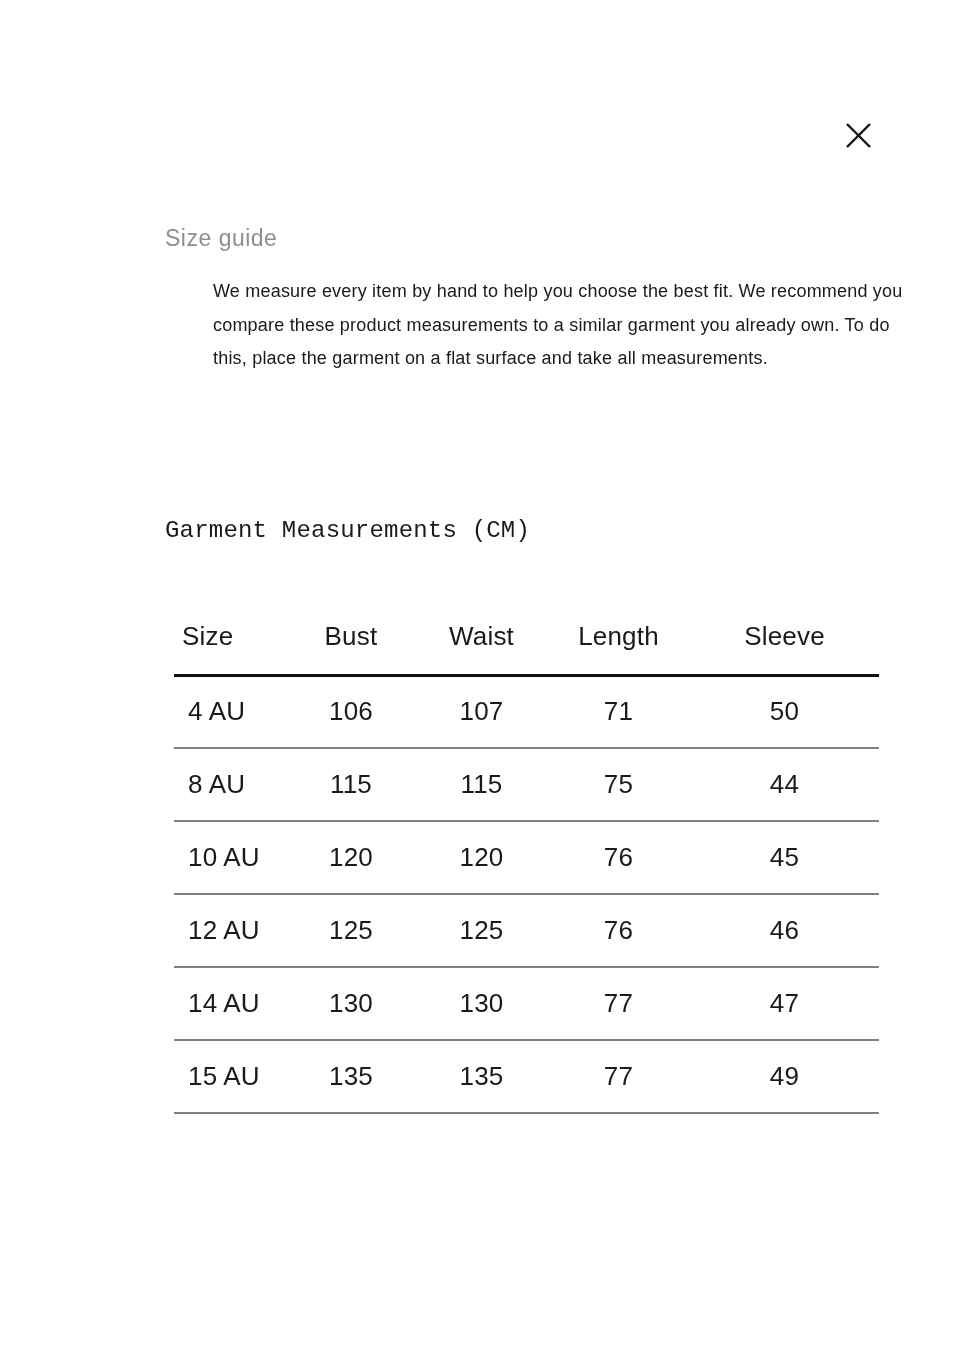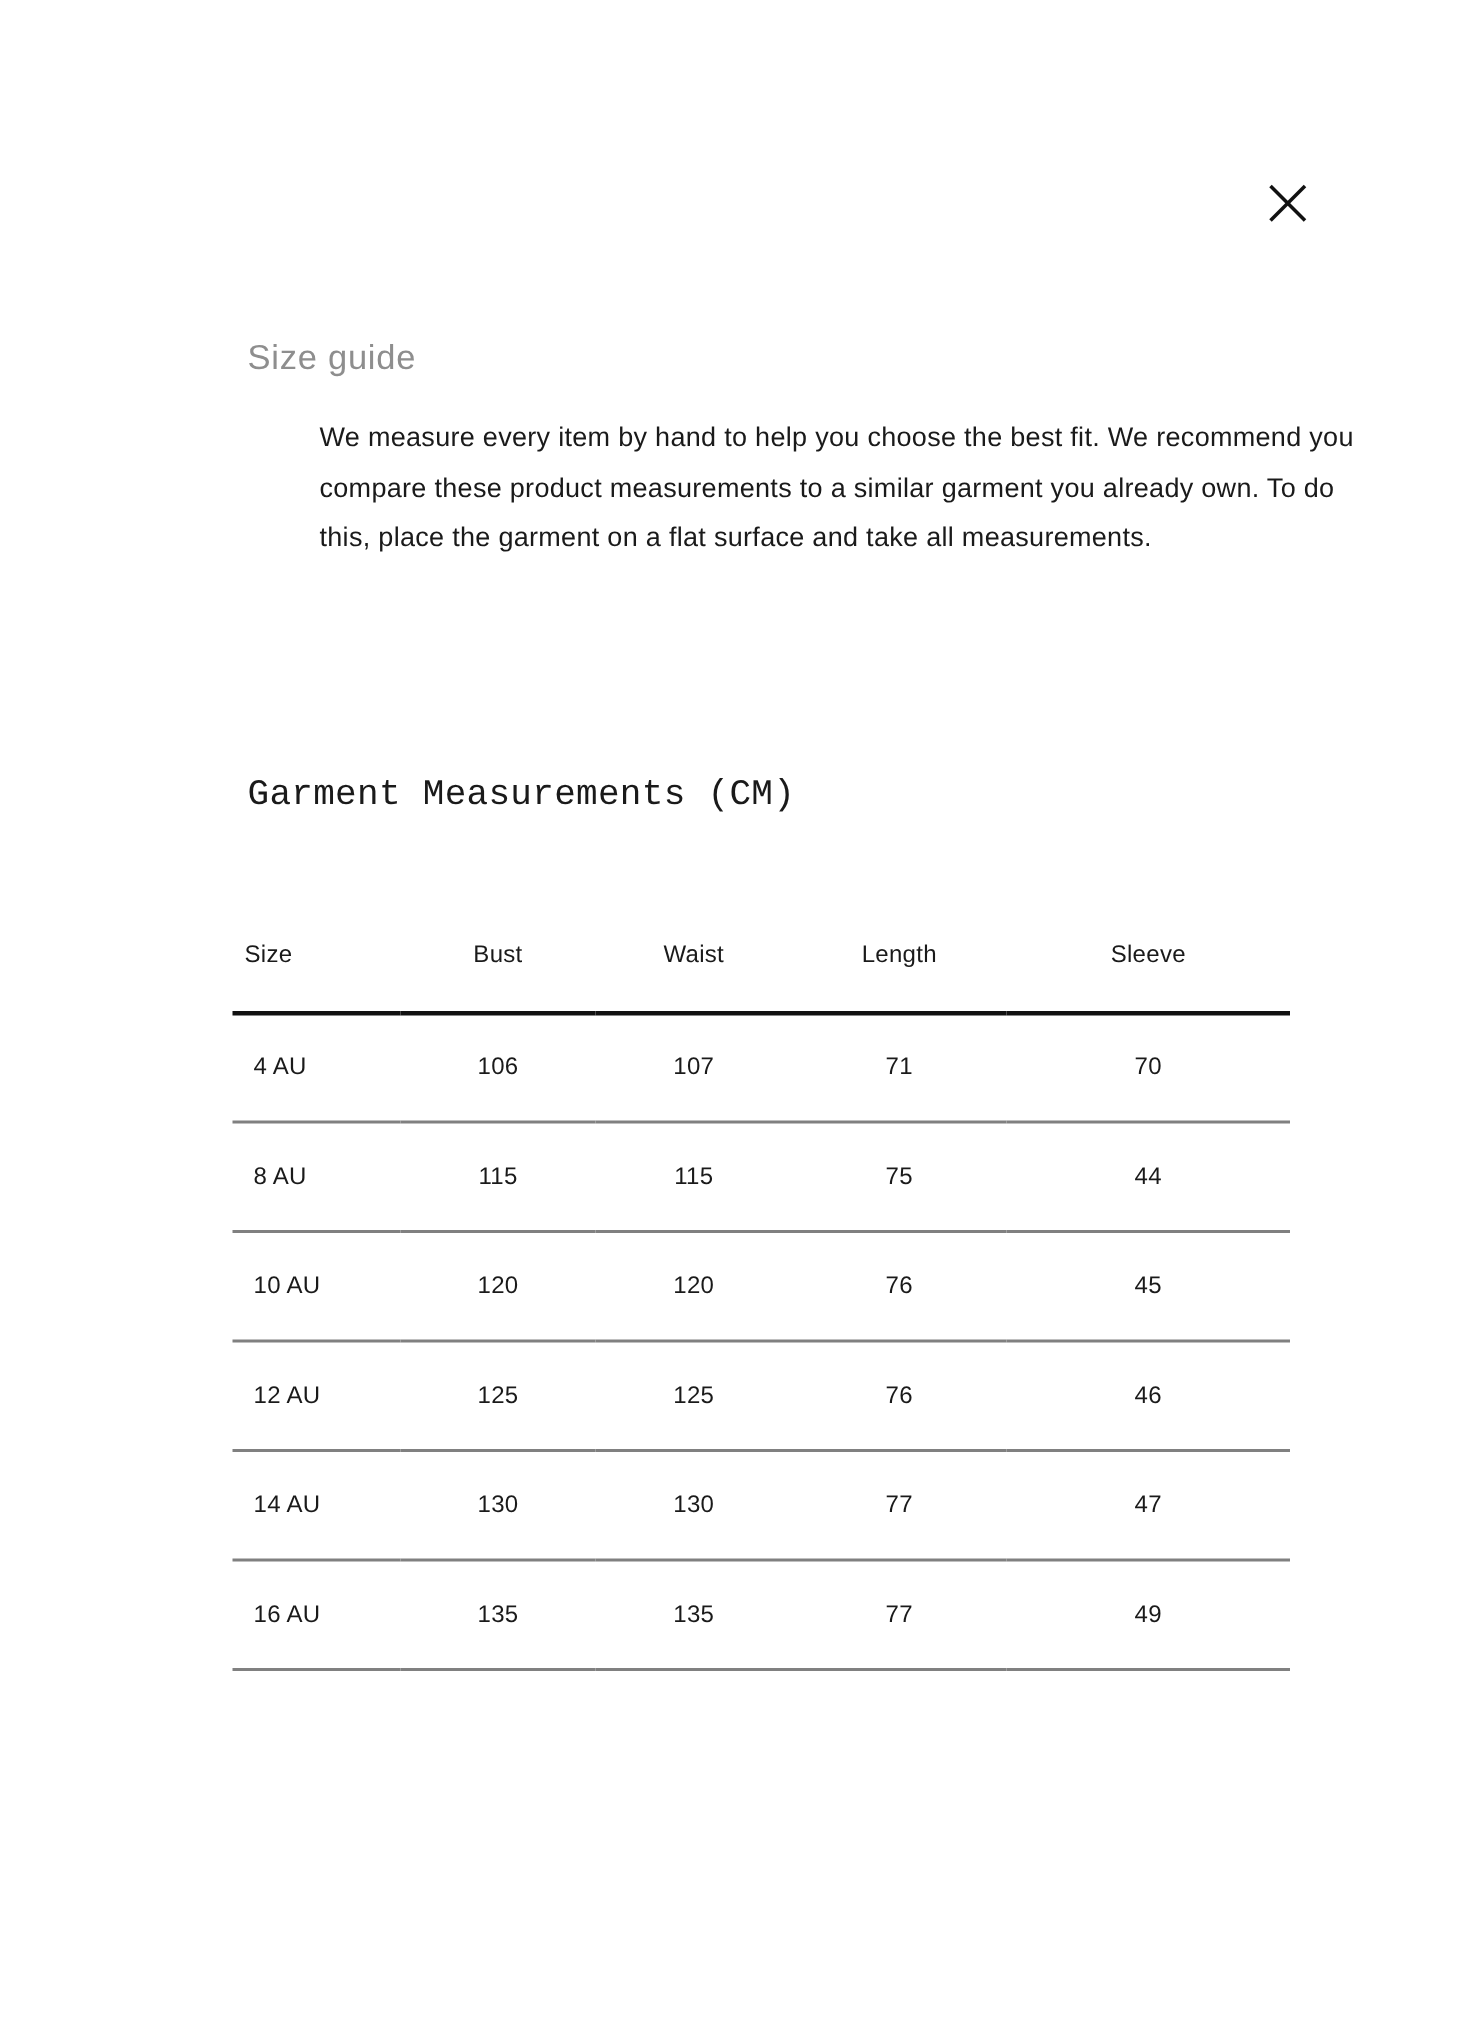--- a/index.html
+++ b/index.html
@@ -54,24 +54,24 @@
     position:absolute;
     left:165px;top:517px;
     font-size:24px;
     font-weight:400;
     letter-spacing:0.2px;
     color:var(--text);
     font-family:Liberation Mono, monospace;
   }
   .size-table{
     position:absolute;
-    left:155px;top:600px;
+    left:174px;top:600px;
     width:705px;
     border-collapse:collapse;
-    font-size:16px;
+    font-size:26px;
     color:var(--text);
   }
   .size-table th{
     font-weight:400;
     text-align:center;
     height:75px;
     vertical-align:middle;
     border-bottom:3px solid var(--header-rule);
     letter-spacing:0.2px;
   }
@@ -127,21 +127,21 @@
           <th>Length</th>
           <th>Sleeve</th>
         </tr>
       </thead>
     <tbody>
         <tr>
           <td>4 AU</td>
           <td>106</td>
           <td>107</td>
           <td>71</td>
-          <td>70</td>
+          <td>50</td>
         </tr>
         <tr>
           <td>8 AU</td>
           <td>115</td>
           <td>115</td>
           <td>75</td>
           <td>44</td>
         </tr>
         <tr>
           <td>10 AU</td>
@@ -158,21 +158,21 @@
           <td>46</td>
         </tr>
         <tr>
           <td>14 AU</td>
           <td>130</td>
           <td>130</td>
           <td>77</td>
           <td>47</td>
         </tr>
         <tr>
-          <td>16 AU</td>
+          <td>15 AU</td>
           <td>135</td>
           <td>135</td>
           <td>77</td>
           <td>49</td>
         </tr>
       </tbody>
   </table>
 
 </div>
 

